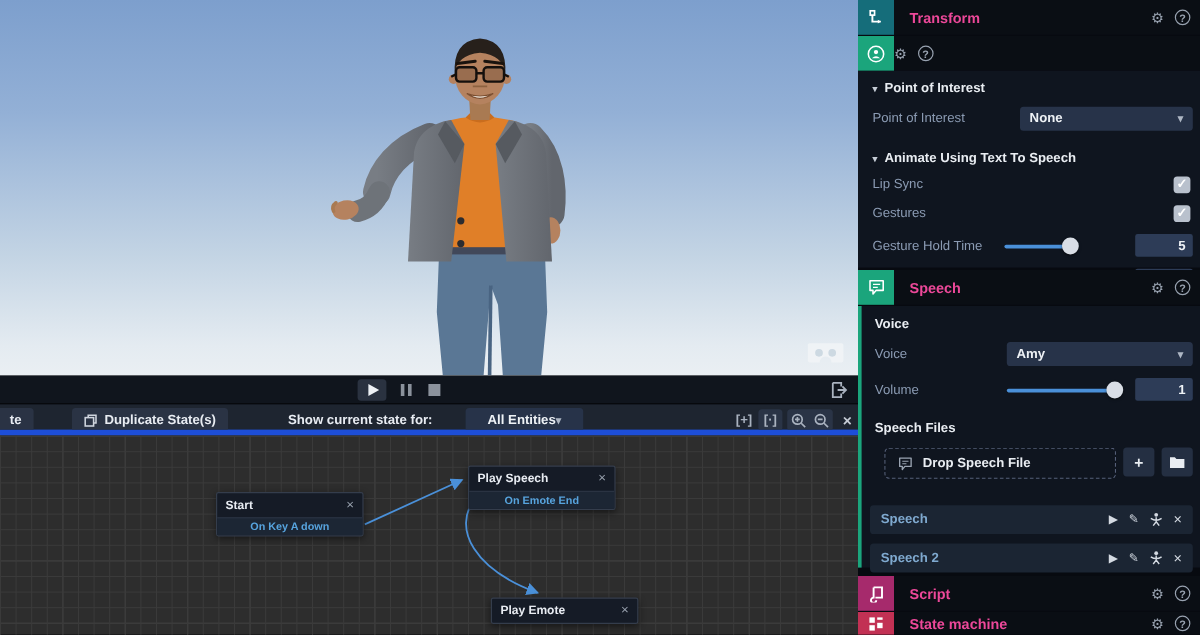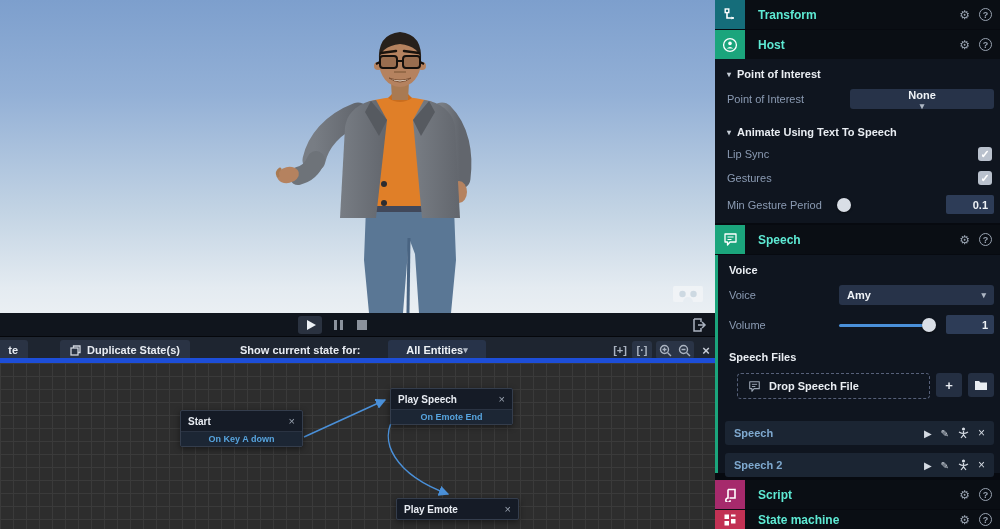--- a/index.html
+++ b/index.html
@@ -55,27 +55,27 @@
   #wires { position:absolute; left:0; top:0; width:715px; height:166px; }
   .node { position:absolute; width:123px; background:#151b26; border:1px solid #343d4c; border-radius:2px;
     box-shadow:0 2px 6px rgba(0,0,0,.45); }
   .node-head { height:20px; display:flex; align-items:center; justify-content:space-between; padding:4px 7px; }
   .node-title { color:#e8ecf2; font-size:10px; font-weight:bold; }
   .node-x { color:#9aa3b0; font-size:11px; line-height:1; }
   .node-row { height:15px; background:#1c2634; display:flex; align-items:center; justify-content:center;
     color:#57a4de; font-size:9px; font-weight:bold; border-top:1px solid #2a3342; }
   #node-start { left:180px; top:47px; }
   #node-speech { left:390px; top:25px; }
-  #node-emote { left:396px; top:135px; }
+  #node-emote { left:409px; top:135px; }
 
   
   #inspector { position:absolute; left:715px; top:0; width:285px; height:529px; background:#070a10; }
   .comp-head { position:absolute; left:0; width:285px; height:29px; background:#0a0e14; display:flex; align-items:center; }
   .comp-ico { width:30px; height:29px; display:flex; align-items:center; justify-content:center; flex:none; }
-  .comp-title { color:#5eead4; font-size:12px; font-weight:bold; margin-left:13px; flex:1; }
+  .comp-title { color:#ec4899; font-size:12px; font-weight:bold; margin-left:13px; flex:1; }
   .comp-gear { color:#98a2b0; font-size:12px; margin-right:9px; }
   .comp-help { width:13px; height:13px; border:1px solid #98a2b0; border-radius:50%; color:#98a2b0;
     font-size:9px; font-weight:bold; display:flex; align-items:center; justify-content:center; margin-right:8px; }
   .content { position:absolute; left:0; width:285px; background:#0f151f; }
   .sect-head { display:flex; align-items:center; gap:6px; color:#e9edf2; font-size:11px; font-weight:bold;
     padding:9px 12px 4px 12px; }
   .sect-caret { font-size:8px; color:#c6cdd6; }
   .prow { display:flex; align-items:center; padding:5px 6px 5px 12px; min-height:21px; }
   .plabel { width:110px; flex:none; color:#8b9bb3; font-size:11px; }
   .dd { flex:1; height:20px; background:#273349; border-radius:3px; color:#eef2f6; font-size:11px; font-weight:bold;
@@ -260,50 +260,57 @@
     </div>
 
     <div class="comp-head" style="top:30px;">
       <div class="comp-ico" style="background:#1ba57c;">
         <svg width="16" height="16" viewBox="0 0 16 16">
           <circle cx="8" cy="8" r="6.4" fill="none" stroke="#fff" stroke-width="1.3"></circle>
           <circle cx="8" cy="6.4" r="1.8" fill="#fff"></circle>
           <path d="M4.6 11.6 q3.4 -3.4 6.8 0" fill="#fff"></path>
         </svg>
       </div>
-      <span class="comp-title">Host</span>
       <span class="comp-gear">⚙</span>
       <span class="comp-help">?</span>
     </div>
 
     <div class="content" style="top:59px; height:164px;">
       <div class="sect-head">
         <span class="sect-caret">▾</span>
         <span>Point of Interest</span>
       </div>
       <div class="prow">
         <span class="plabel">Point of Interest</span>
-        <div class="dd" style="margin-left:13px;flex-direction:column;">
+        <div class="dd" style="margin-left:13px;">
           <span>None</span>
           <span class="caret">▾</span>
         </div>
       </div>
       <div class="sect-head" style="padding-top:12px;">
         <span class="sect-caret">▾</span>
         <span>Animate Using Text To Speech</span>
       </div>
       <div class="prow">
         <span class="plabel">Lip Sync</span>
         <span class="spacer"></span>
         <span class="checkbox">✓</span>
       </div>
       <div class="prow">
         <span class="plabel">Gestures</span>
         <span class="spacer"></span>
         <span class="checkbox">✓</span>
+      </div>
+      <div class="prow">
+        <span class="plabel">Gesture Hold Time</span>
+        <div class="slider">
+          <div class="fill" style="width:54%;"></div>
+          <div class="knob" style="left:calc(54% - 7px);"></div>
+        </div>
+        <div class="numbox">5</div>
       </div>
       <div class="prow">
         <span class="plabel">Min Gesture Period</span>
         <div class="slider">
           <div class="knob" style="left:0;"></div>
         </div>
         <div class="numbox">0.1</div>
       </div>
     </div>
 

